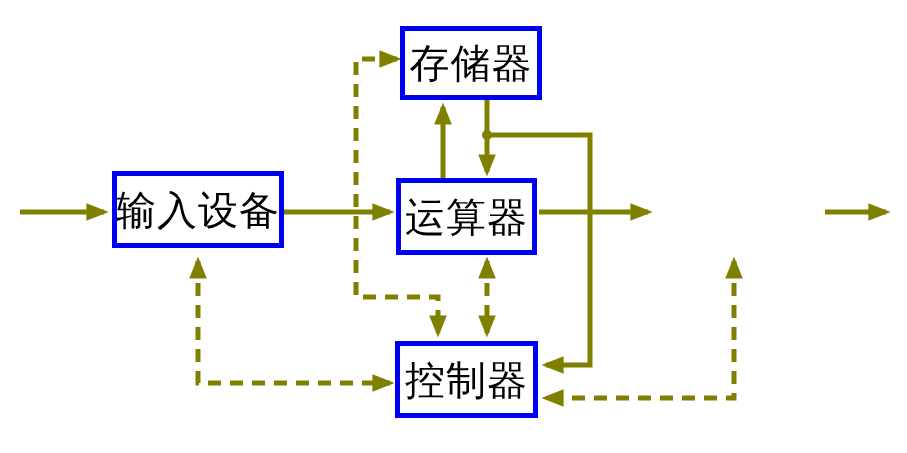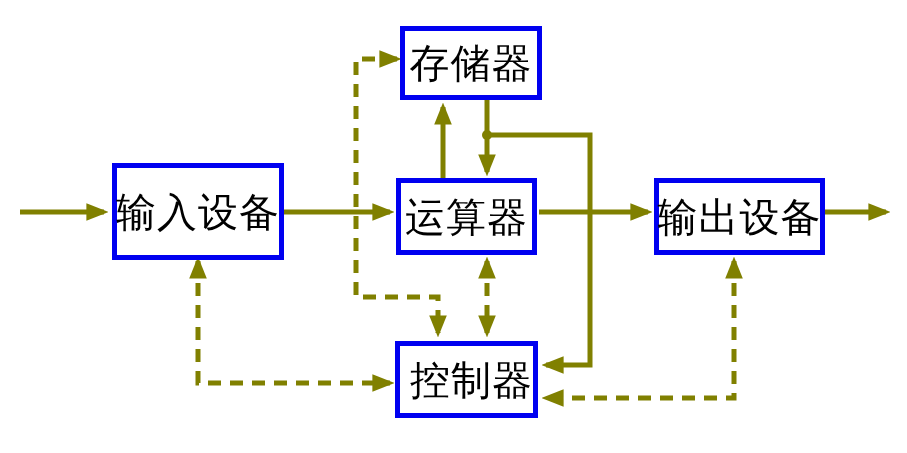--- a/index.html
+++ b/index.html
@@ -25,24 +25,24 @@
     position:absolute;
     box-sizing:border-box;
     border:5px solid var(--box-border);
     background:var(--background);
     color:var(--text);
     display:flex;align-items:center;justify-content:center;
     font-size:40px;line-height:1;letter-spacing:1px;
     z-index:1;white-space:nowrap;
   }
   .block-memory    {left:400px;top:26px; width:142px;height:74px;}
-  .block-input     {left:112px;top:163px;width:172px;height:97px;}
+  .block-input     {left:112px;top:171px;width:172px;height:77px;}
   .block-alu       {left:396px;top:178px;width:141px;height:77px;}
   .block-output    {left:654px;top:178px;width:171px;height:77px;}
-  .block-controller{left:395px;top:341px;width:143px;height:77px;justify-content:flex-end;}
+  .block-controller{left:395px;top:341px;width:143px;height:77px;}
 </style>
 </head>
 <body>
 
 <div class="diagram">
 
   <svg class="wires" viewBox="0 0 907 453" xmlns="http://www.w3.org/2000/svg">
     <defs>
       <marker id="arrow" viewBox="0 0 10 10" refX="8" refY="5" markerWidth="4.4" markerHeight="4.4" orient="auto-start-reverse">
         <path d="M0,1 L10,5 L0,9 Z"></path>
@@ -69,21 +69,18 @@
   </div>
 
   <div class="block block-input">
     <span>输入设备</span>
   </div>
 
   <div class="block block-alu">
     <span>运算器</span>
   </div>
 
-  <div class="block block-output">
-    <span>输出设备</span>
-  </div>
 
   <div class="block block-controller">
     <span>控制器</span>
   </div>
 
 </div>
 
 </body></html>

